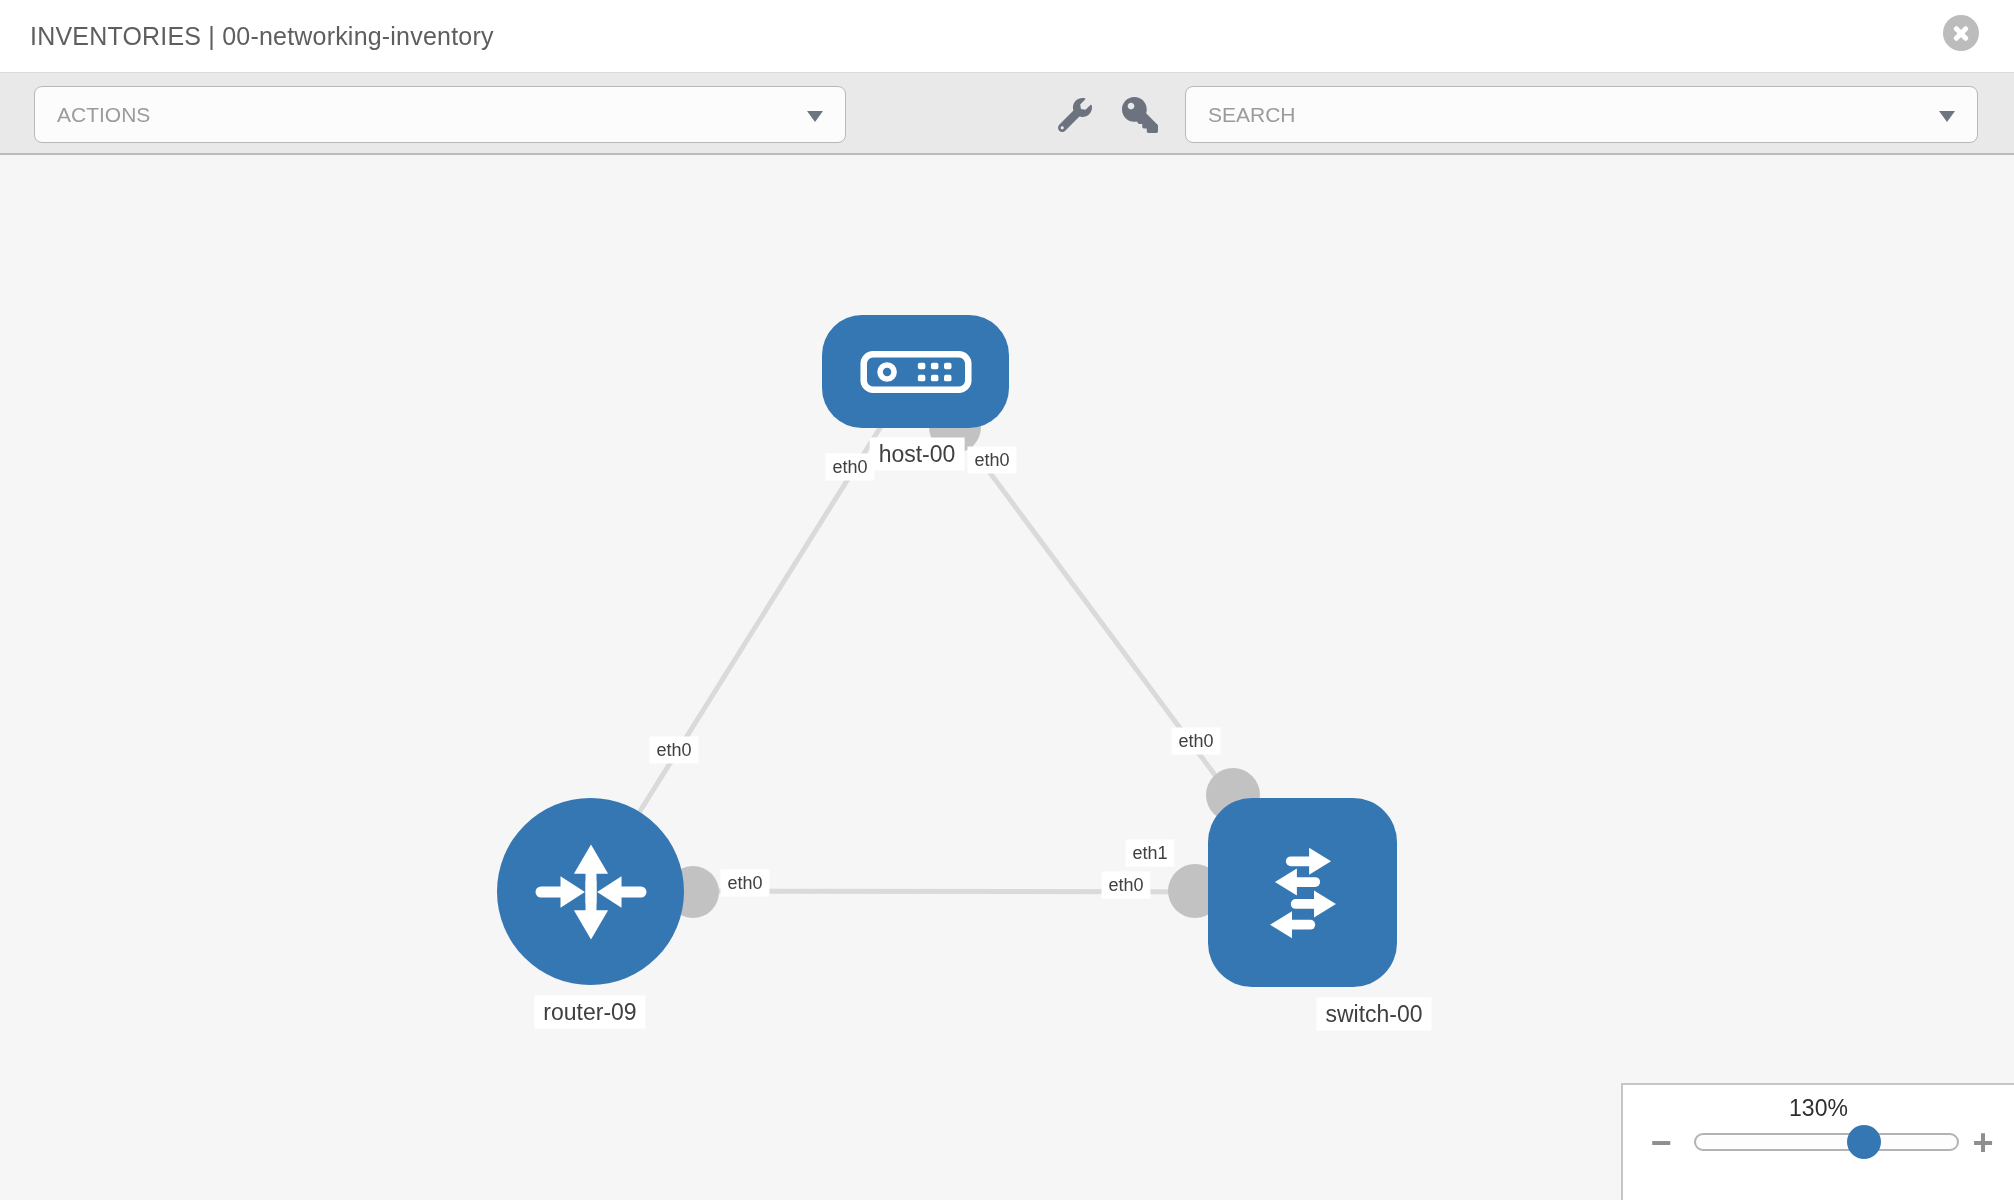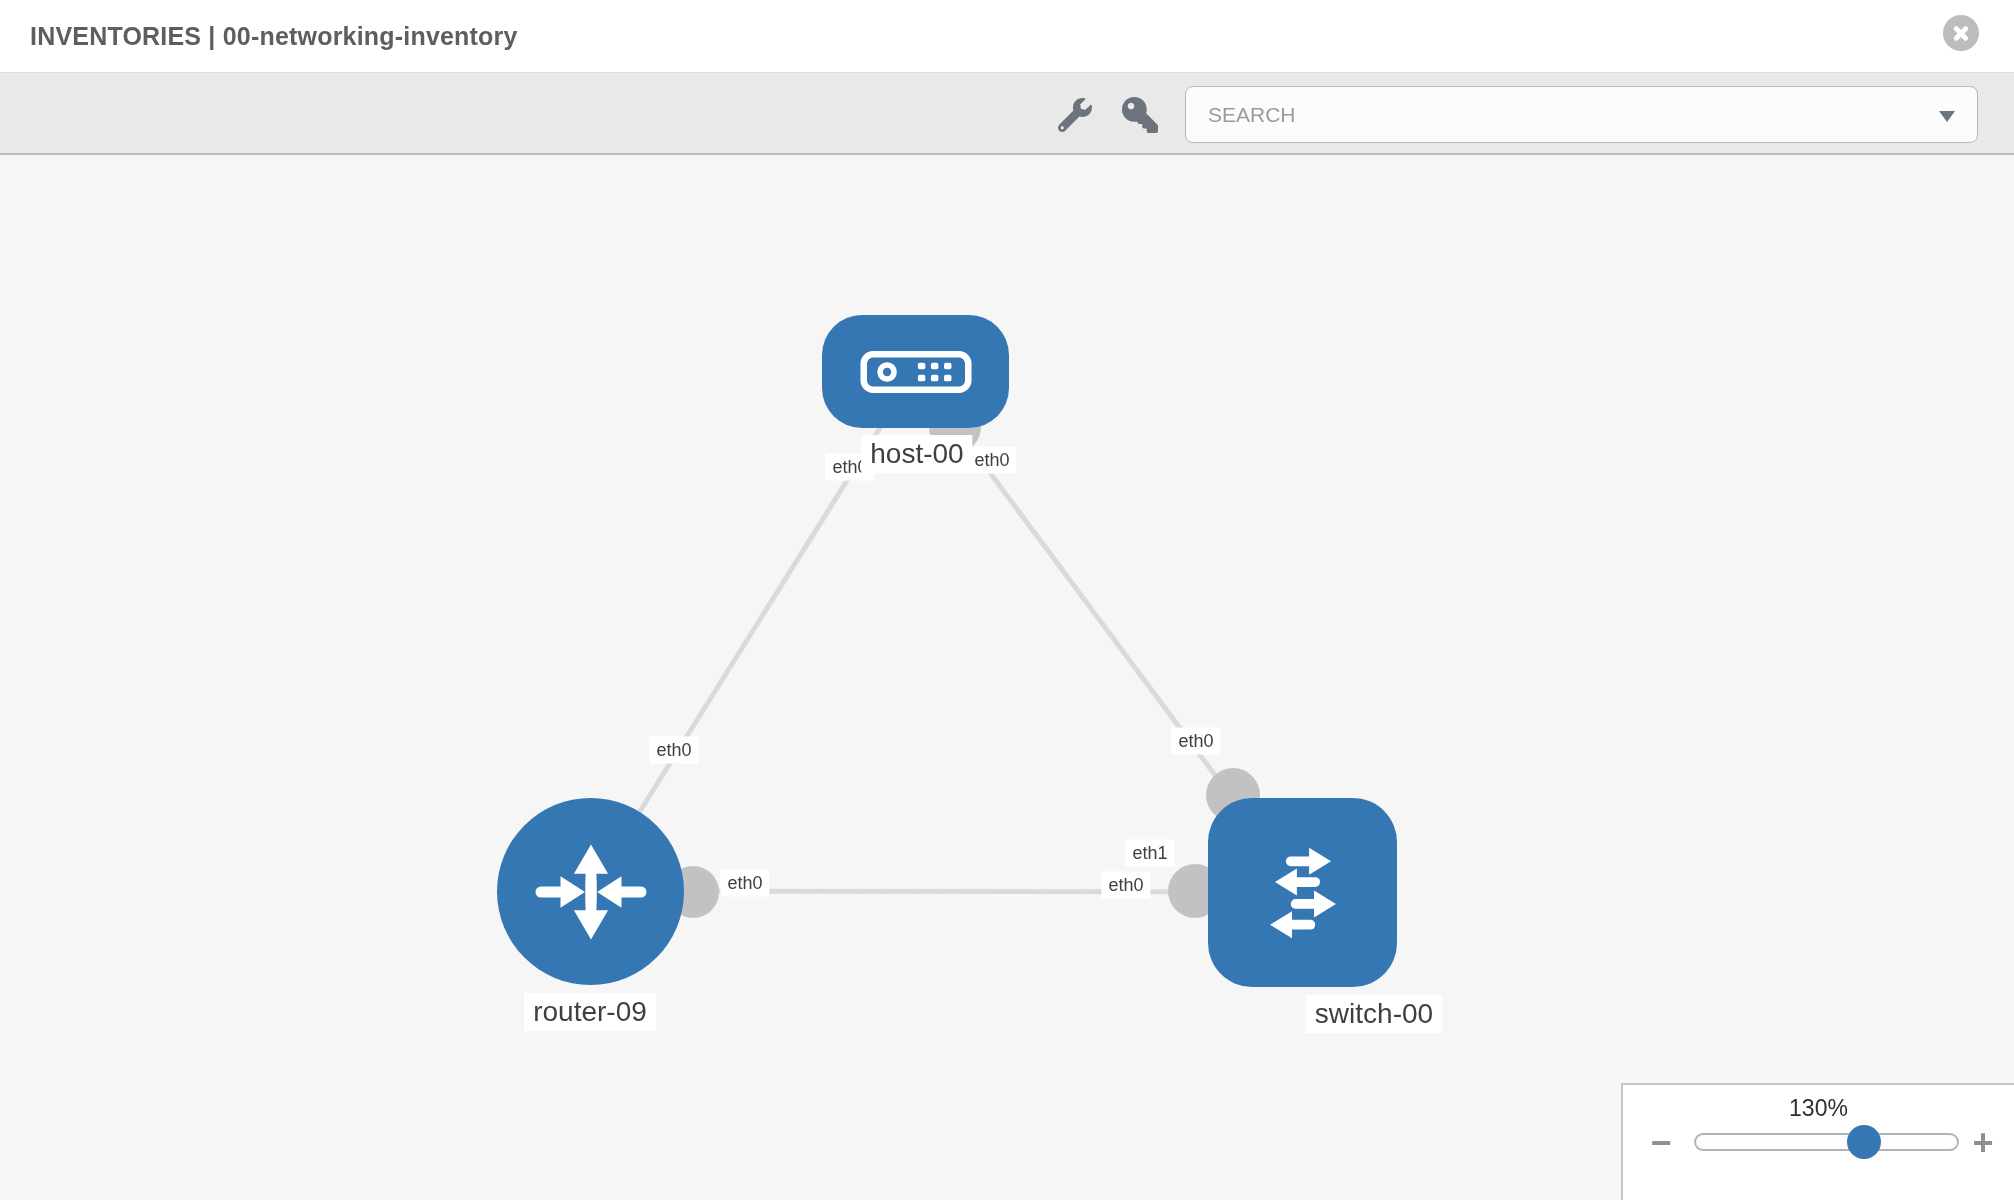--- a/index.html
+++ b/index.html
@@ -2,21 +2,21 @@
 <html><head>
 <meta charset="utf-8">
 <style>
   * { margin:0; padding:0; box-sizing:border-box; }
   html,body { width:2014px; height:1200px; overflow:hidden;
     font-family:"Liberation Sans", sans-serif; background:#ffffff; }
 
   
   .header { position:absolute; left:0; top:0; width:2014px; height:72px; background:#ffffff; }
   .page-title { position:absolute; left:30px; top:0; height:72px; line-height:72px;
-    font-size:25px; font-weight:bold; color:#5e5e5e; letter-spacing:0.2px; }
+    font-size:25px; font-weight:normal; color:#5e5e5e; letter-spacing:0.2px; }
   .close-btn { position:absolute; left:1943px; top:15px; width:36px; height:36px;
     border:none; background:#bcbcbc; border-radius:50%; cursor:pointer; }
   .close-x { position:absolute; left:50%; top:50%; width:100%; height:100%; }
   .close-x::before, .close-x::after { content:""; position:absolute; left:-9px; top:-2.5px;
     width:18px; height:5px; background:#ffffff; border-radius:2px; }
   .close-x::before { transform:rotate(45deg); }
   .close-x::after  { transform:rotate(-45deg); }
 
   
   .toolbar { position:absolute; left:0; top:72px; width:2014px; height:83px;
@@ -43,21 +43,21 @@
 
   .node { position:absolute; z-index:2; background:#3577b3;
     display:flex; align-items:center; justify-content:center; cursor:pointer; }
   .node-host   { left:822px;  top:160px; width:187px; height:113px; border-radius:40px; }
   .node-router { left:497px;  top:643px; width:187px; height:187px; border-radius:50%; }
   .node-switch { left:1208px; top:643px; width:189px; height:189px; border-radius:44px; }
 
   .chip { position:absolute; z-index:3; transform:translate(-50%,-50%);
     background:#ffffff; color:#404040; white-space:nowrap; }
   .chip-if   { font-size:18px; padding:3px 7px;text-align:right; }
-  .chip-name { font-size:28px; padding:3px 9px; z-index:4; cursor:pointer;text-align:right; }
+  .chip-name { font-size:23px; padding:3px 9px; z-index:4; cursor:pointer;text-align:right; }
   .chip-over { z-index:5; }
 
   
   .zoom-panel { position:absolute; left:1621px; top:1083px; width:393px; height:117px;
     background:#ffffff; border:2px solid #c6c6c6; border-right:none; border-bottom:none;
     z-index:6; }
   .zoom-level { position:absolute; left:0; top:10px; width:100%; text-align:center;
     font-size:23px; color:#2e2e2e; }
   .zoom-btn { position:absolute; top:36px; width:40px; height:44px; border:none;
     background:none; font-size:36px; font-weight:bold; color:#8f8f8f; cursor:pointer;
@@ -73,20 +73,24 @@
 <body>
 
 <div class="header">
   <div class="page-title">INVENTORIES | 00-networking-inventory</div>
   <button class="close-btn">
     <span class="close-x"></span>
   </button>
 </div>
 
 <div class="toolbar">
+  <div class="dd dd-actions">
+    <span class="dd-label">ACTIONS</span>
+    <span class="chev"></span>
+  </div>
 
   <button class="tool-ico-btn btn-wrench">
     <svg width="34" height="34" viewBox="0 0 512 512">
       <path fill="#6c737e" d="M507.73 109.1c-2.24-9.03-13.54-12.09-20.12-5.51l-74.36 74.36-67.88-11.31-11.31-67.88 74.36-74.36c6.62-6.62 3.43-17.9-5.66-20.16-47.38-11.74-99.55.91-136.58 37.93-39.64 39.64-50.55 97.1-34.05 147.2L18.74 402.76c-24.99 24.99-24.99 65.51 0 90.5 24.99 24.99 65.51 24.99 90.5 0l213.21-213.21c50.12 16.71 107.47 5.68 147.37-34.22 37.07-37.07 49.7-89.32 37.91-136.73zM64 472c-13.25 0-24-10.75-24-24 0-13.26 10.75-24 24-24s24 10.74 24 24c0 13.25-10.75 24-24 24z"></path>
     </svg>
   </button>
 
   <button class="tool-ico-btn btn-key">
     <svg width="36" height="36" viewBox="0 0 512 512">
       <g transform="scale(-1,1) translate(-512,0)">

